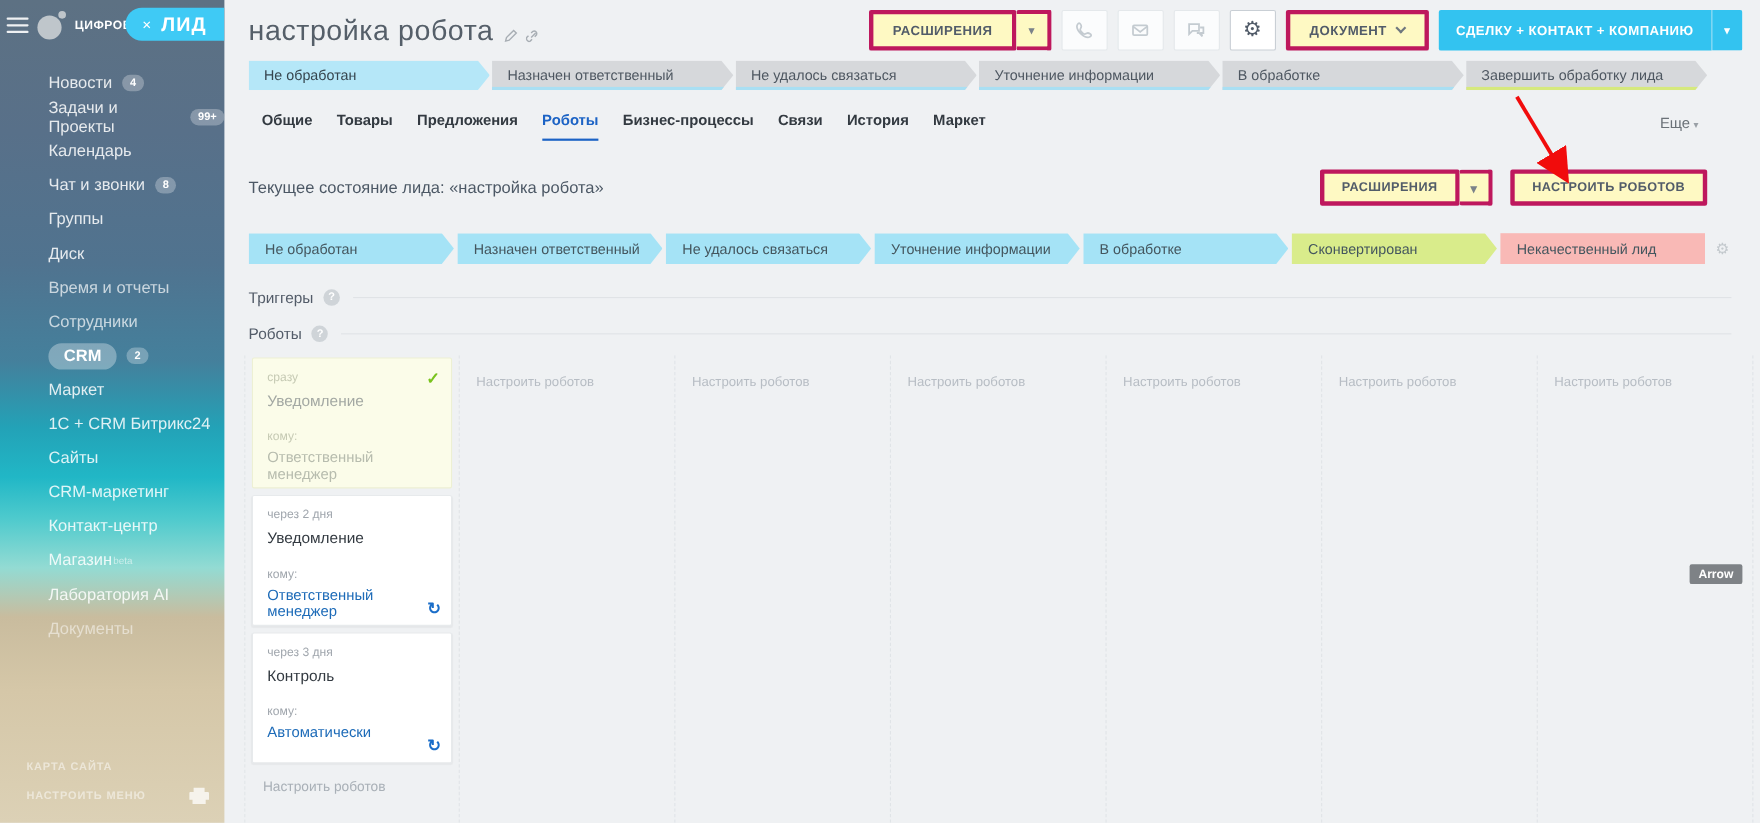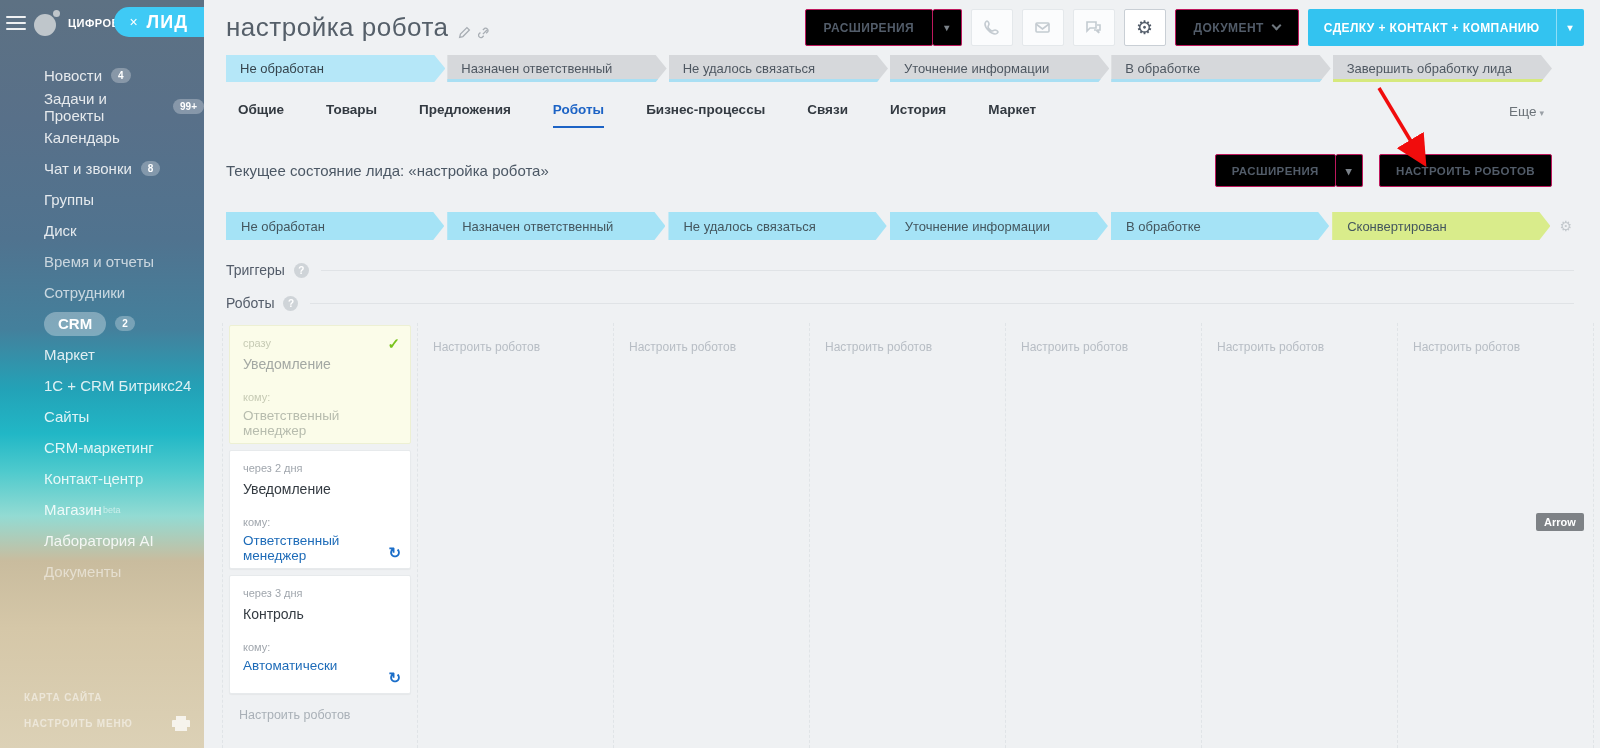--- a/index.html
+++ b/index.html
@@ -44,21 +44,21 @@
   
   .main { position:absolute; left:204px; top:0; width:1396px; height:748px; display:flex; flex-direction:column; }
 
   .topbar { display:flex; align-items:center; padding:9px 16px 6px 22px; }
   .page-title { font-size:26px; color:#555f69; letter-spacing:.5px; }
   .title-icons { display:flex; gap:7px; margin-left:9px; margin-top:10px; }
   .title-icons svg { width:13px; height:13px; stroke:#a8aeb4; fill:none; stroke-width:1.6; cursor:pointer; }
 
   .toolbar { margin-left:auto; display:flex; align-items:center; gap:9px; }
   .btn-group { display:flex; }
-  .btn { height:37px; border:1px solid #be185d; background:#000000; border-radius:2px;
+  .btn { height:37px; border:4px solid #be185d; background:#fef9c3; border-radius:2px;
     font-size:12px; font-weight:bold; color:#525c69; letter-spacing:.4px;
     padding:0 18px; display:flex; align-items:center; cursor:pointer; white-space:nowrap; }
   .btn.caret-seg { padding:0 11px; border-left:0; color:#7b8289; font-size:10px; }
   .ibtn { width:42px; height:37px; border:1px solid #e4e8eb; background:#fbfcfd; border-radius:2px;
     display:flex; align-items:center; justify-content:center; cursor:pointer; }
   .ibtn svg { width:17px; height:17px; stroke:#c4cbd1; fill:none; stroke-width:1.6; }
   .ibtn.gear-btn { border-color:#c9cfd5; background:#fff; }
   .gear-glyph { font-size:19px; color:#525c69; line-height:1; }
   .btn-primary { height:37px; background:#33c3f0; border:none; border-radius:2px; color:#fff;
     font-size:12px; font-weight:bold; letter-spacing:.4px; padding:0 16px;
@@ -72,21 +72,21 @@
   .stepper1 { display:flex; gap:2px; height:27px; margin:3px 48px 0 22px; }
   .step { flex:1; position:relative; display:flex; align-items:center; padding:0 14px;
     font-size:13px; cursor:pointer;
     clip-path:polygon(0 0, calc(100% - 11px) 0, 100% 50%, calc(100% - 11px) 100%, 0 100%); }
   .step.active { background:#b5e7f8; color:#36454e; }
   .step.pending { background:#d6d8db; color:#4e5761; }
   .step.pending::after { content:""; position:absolute; left:0; right:0; bottom:0; height:3px; background:#a9dff3; }
   .step.final::after { background:#d6e97d; }
 
   
-  .tabs { display:flex; align-items:flex-end; gap:42px; padding:20px 56px 0 34px; }
+  .tabs { display:flex; align-items:flex-end; gap:22px; padding:20px 56px 0 34px; }
   .tab { font-size:13.5px; font-weight:bold; color:#333a41; padding-bottom:9px; border-bottom:2px solid transparent; cursor:pointer; }
   .tab.active { color:#1c63c5; border-bottom-color:#1c63c5; }
   .tab-more { margin-left:auto; font-size:13.5px; color:#6b7278; padding-bottom:9px; cursor:pointer; }
   .tab-more .c { font-size:9px; color:#9aa0a6; margin-left:3px; }
 
   
   .statusrow { display:flex; align-items:center; padding:26px 48px 0 22px; }
   .status-text { font-size:15px; color:#4c5865; }
   .status-actions { margin-left:auto; display:flex; gap:16px; }
   .btn.sm { height:33px; font-size:11.5px; padding:0 16px; }
@@ -306,20 +306,21 @@
     </div>
   </div>
 
   <div class="stepper2">
     <div class="pstage blue">Не обработан</div>
     <div class="pstage blue">Назначен ответственный</div>
     <div class="pstage blue">Не удалось связаться</div>
     <div class="pstage blue">Уточнение информации</div>
     <div class="pstage blue">В обработке</div>
     <div class="pstage green">Сконвертирован</div>
+    <div class="pstage red">Некачественный лид</div>
     <span class="pipe-gear">⚙</span>
   </div>
 
   <div class="section-head">
     <span class="sec-label">Триггеры</span>
     <span class="qmark">?</span>
     <span class="rule"></span>
   </div>
 
   <div class="section-head second">

